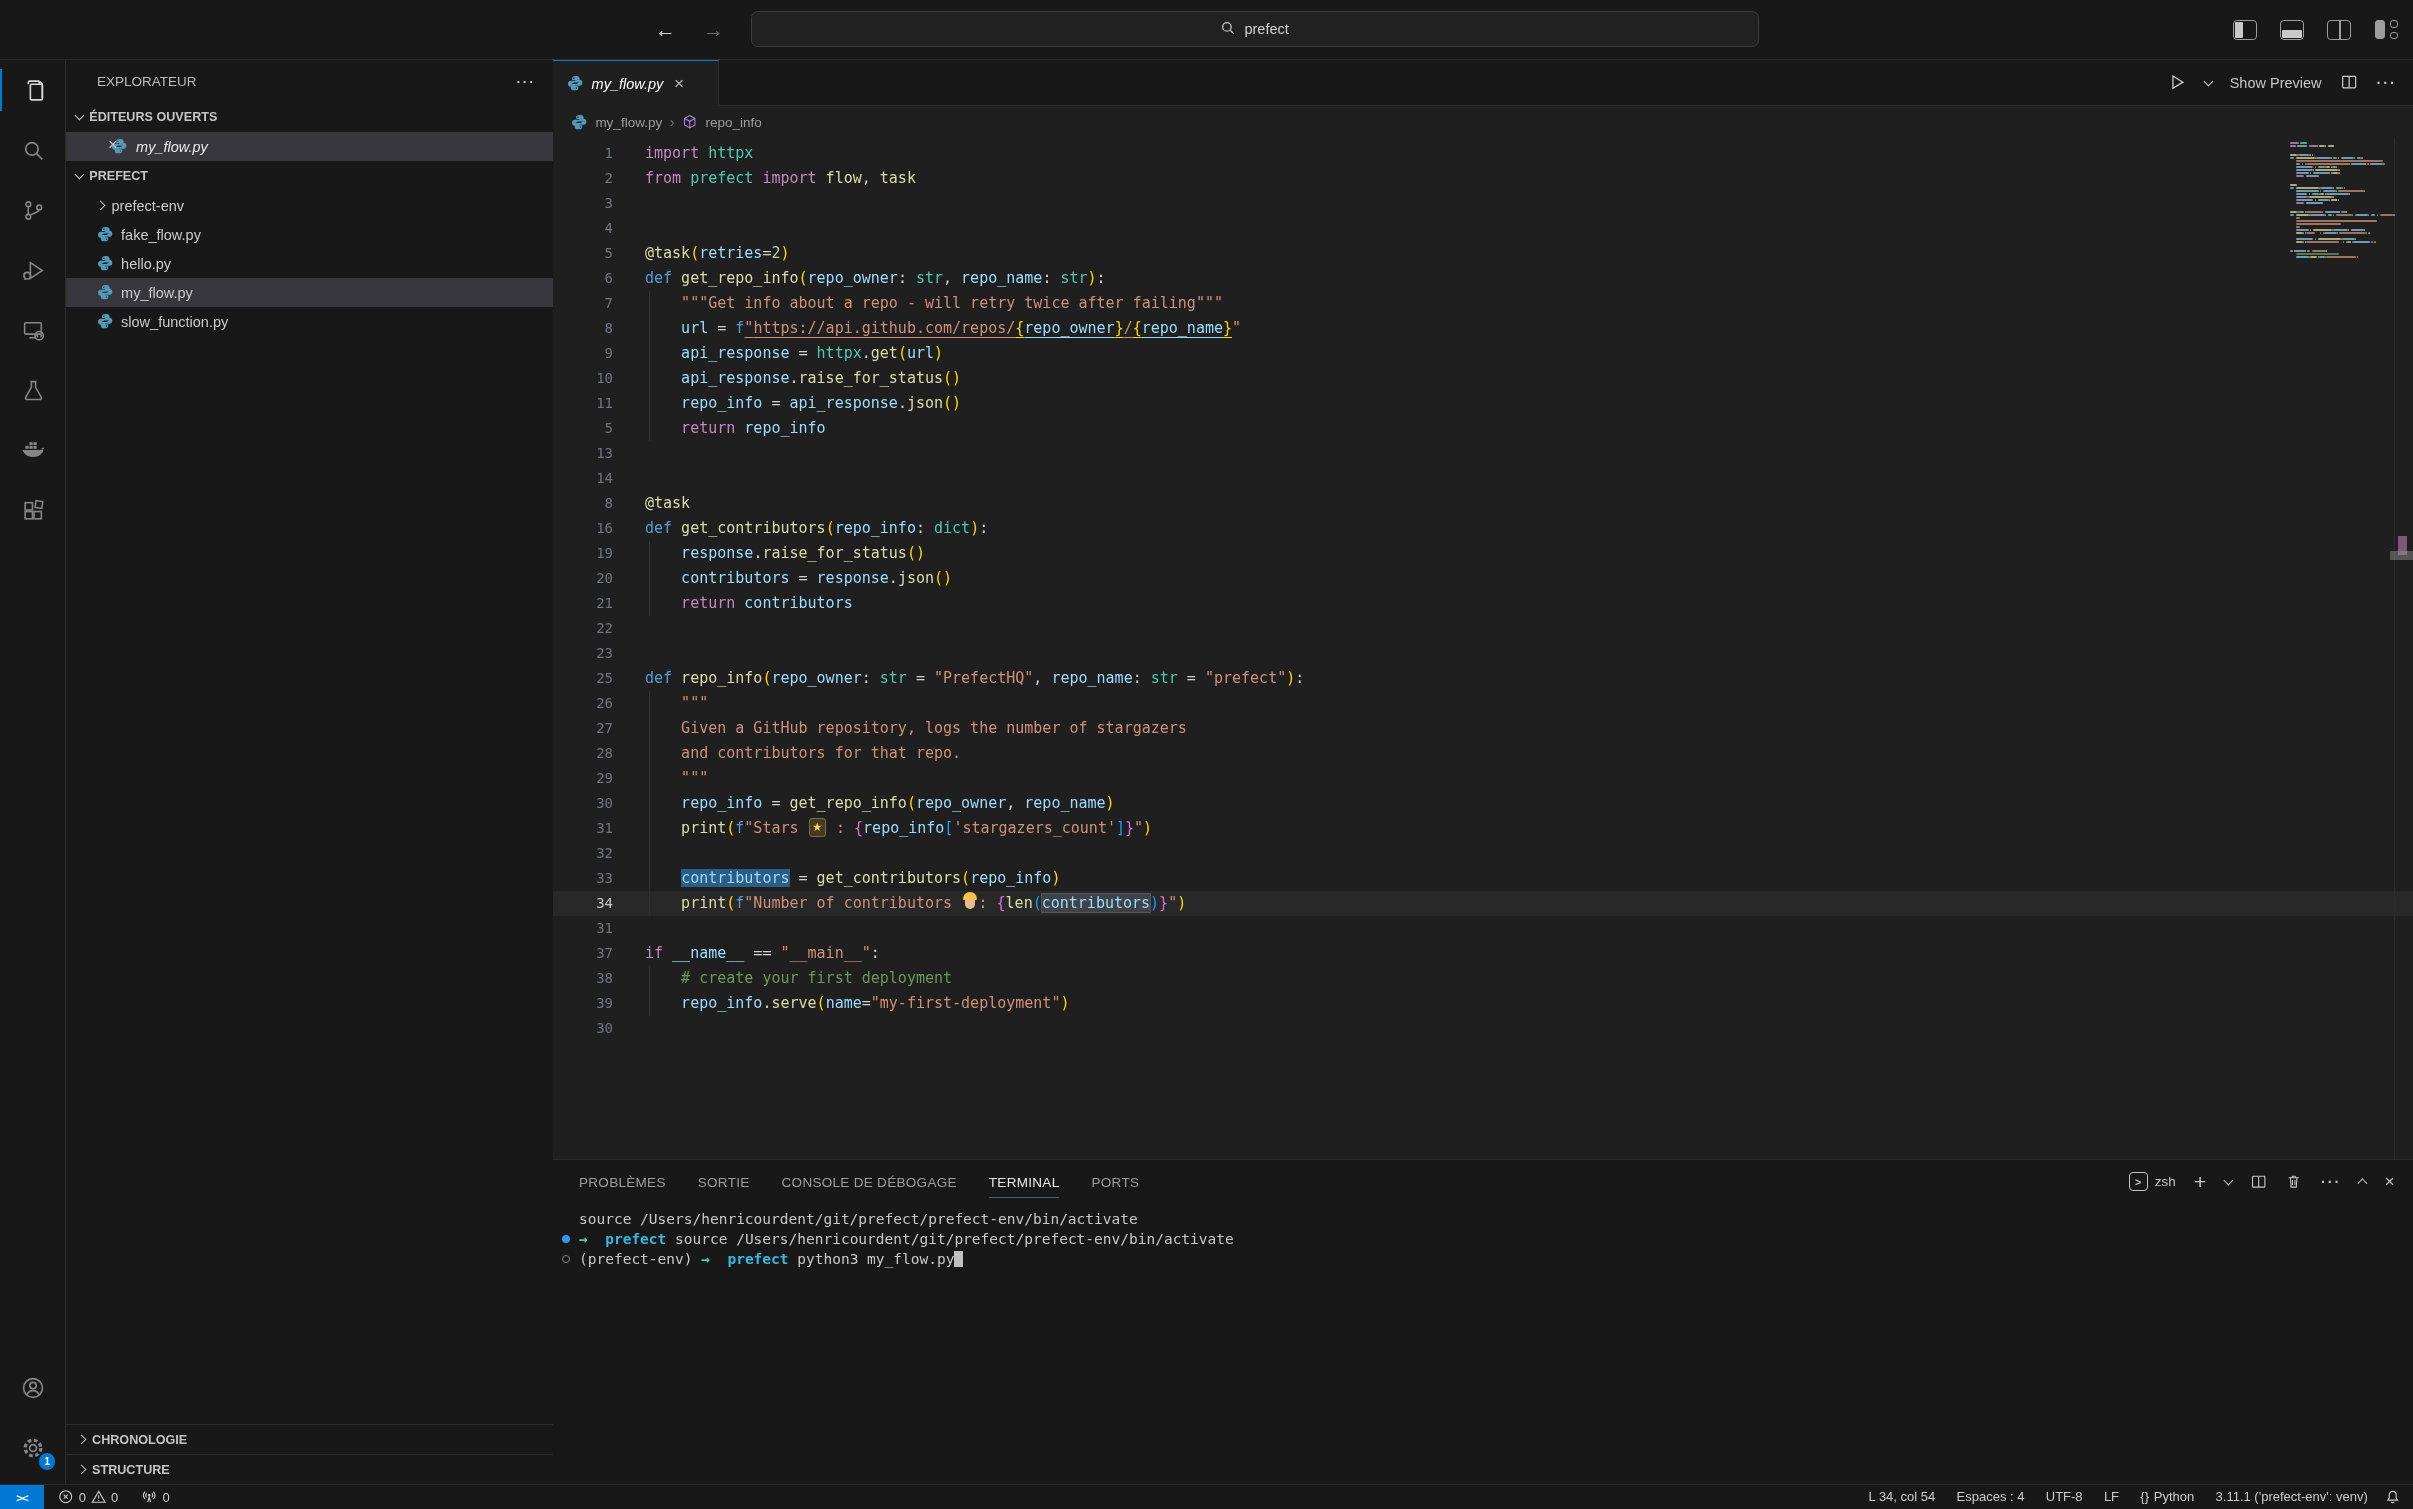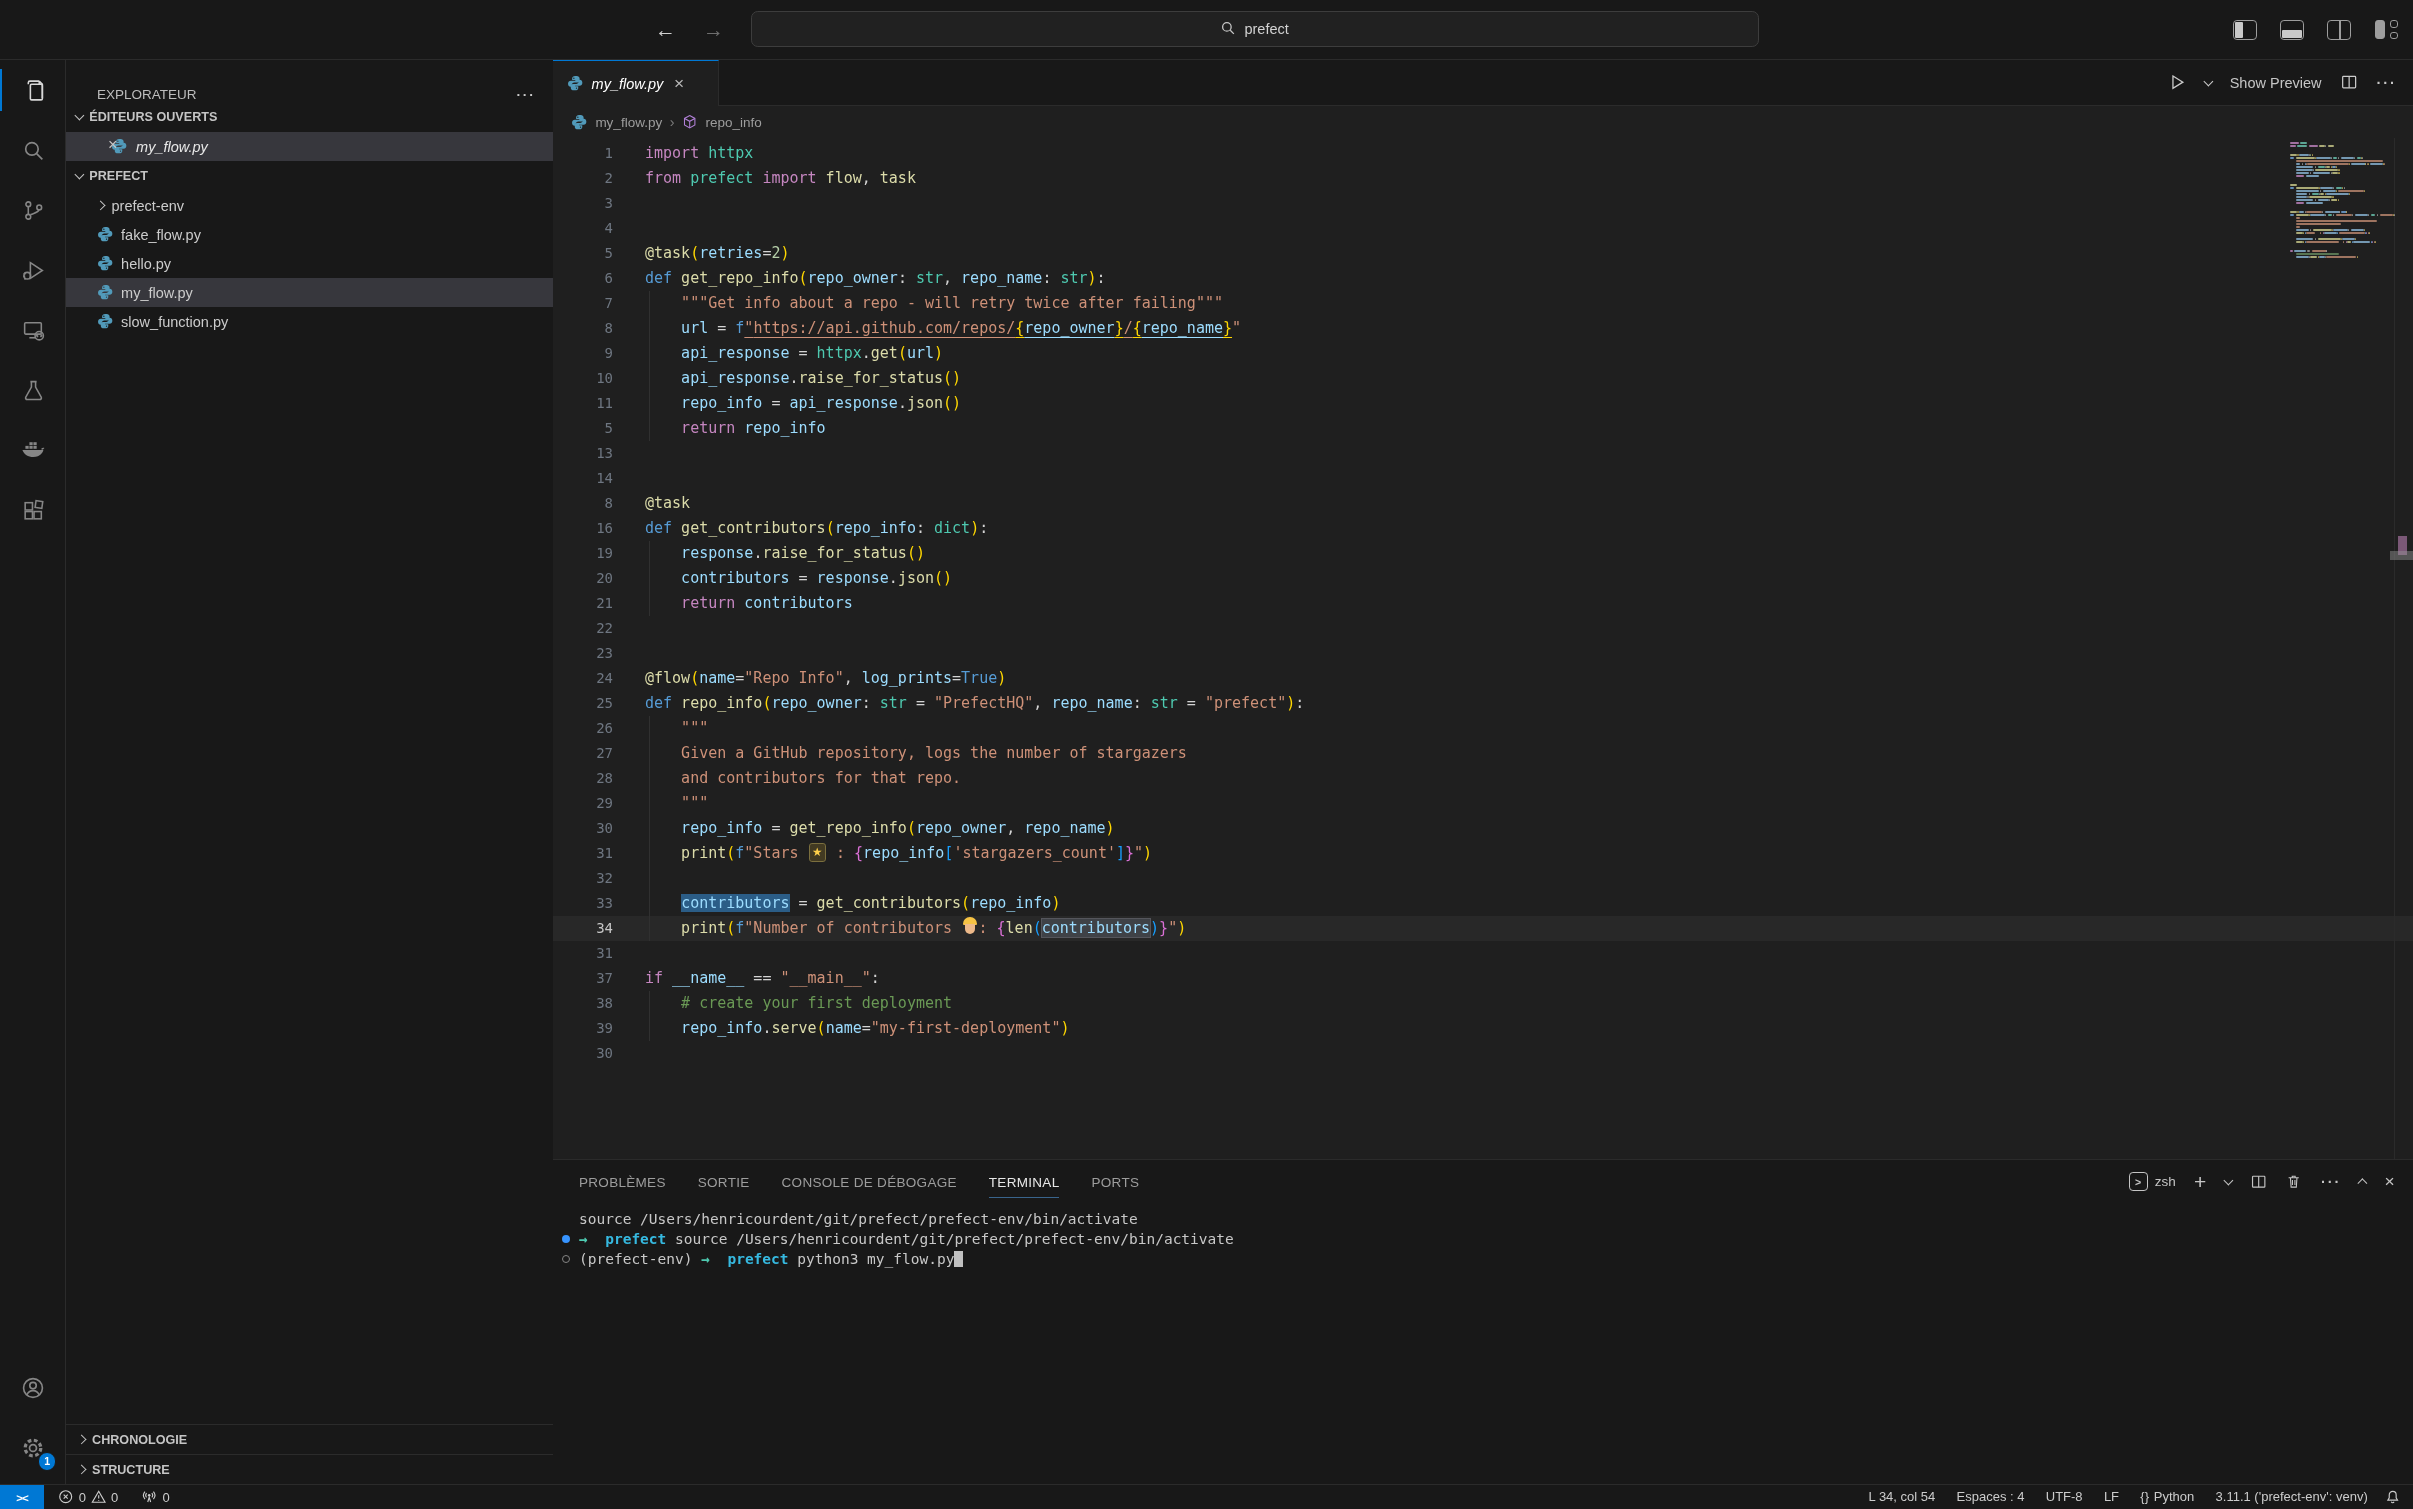--- a/index.html
+++ b/index.html
@@ -30,21 +30,21 @@
   #activitybar{position:absolute;left:0;top:60px;width:66px;bottom:25px;background:#181818;border-right:1px solid #2b2b2b}
   .ab-item{width:66px;height:60px;display:flex;align-items:center;justify-content:center;color:#868686;position:relative;cursor:pointer}
   .ab-item.active{color:#d7d7d7}
   .ab-item.active::before{content:"";position:absolute;left:0;top:8.7px;bottom:8.7px;width:1.9px;background:#0078d4}
   #ab-bottom{position:absolute;bottom:5.8px;left:0}
   .badge{position:absolute;right:9.7px;bottom:7.7px;min-width:18.3px;height:18.3px;border-radius:9.7px;background:#0078d4;color:#fff;
          font-size:10.6px;font-weight:bold;display:flex;align-items:center;justify-content:center;border:1.9px solid #181818}
 
   
   #sidebar{position:absolute;left:66px;top:60px;width:488px;bottom:25px;background:#181818;border-right:1px solid #2b2b2b;font-size:14.5px}
-  #sb-header{height:42px;display:flex;align-items:flex-end;padding:0 17.4px 0 31px;color:#bcbcbc;font-size:13.5px}
+  #sb-header{height:42px;display:flex;align-items:center;padding:0 17.4px 0 31px;color:#bcbcbc;font-size:13.5px}
   #sb-header .dots{margin-left:auto;letter-spacing:1.9px;color:#cccccc;font-weight:bold;cursor:pointer}
   .sb-sec{height:30px;display:flex;align-items:center;gap:6.8px;padding-left:9.7px;font-weight:bold;font-size:12.6px;color:#c5c5c5;cursor:pointer}
   .chev{width:6.8px;height:6.8px;border-right:1.5px solid currentColor;border-bottom:1.5px solid currentColor;flex:none}
   .chev.down{transform:rotate(45deg);margin-top:-2.9px}
   .chev.right{transform:rotate(-45deg)}
   .oe-row{height:29px;display:flex;align-items:center;gap:8.7px;padding-left:45px;background:#37373d;cursor:pointer;position:relative}
   .oe-row .close{position:absolute;left:42px;top:2.9px;font-size:16.4px;color:#c5c5c5}
   .oe-row .lbl{font-style:italic;color:#e8e8e8;margin-left:29px}
   .tree-row{height:29px;display:flex;align-items:center;gap:7.7px;padding-left:31px;color:#cccccc;cursor:pointer}
   .tree-row.selected{background:#37373d}
@@ -438,24 +438,20 @@
             <span class="iguide"></span>
             <span class="line-text"><span class="tk c1">    return</span><span class="tk v"> contributors</span></span>
           </div>
           <div class="code-line">
             <span class="ln">22</span>
             <span class="line-text"></span>
           </div>
           <div class="code-line">
             <span class="ln">23</span>
             <span class="line-text"></span>
-          </div>
-          <div class="code-line">
-            <span class="ln">24</span>
-            <span class="line-text"><span class="tk fn">@flow</span><span class="tk b1">(</span><span class="tk v">name</span><span class="tk p">=</span><span class="tk s">"Repo Info"</span><span class="tk p">, </span><span class="tk v">log_prints</span><span class="tk p">=</span><span class="tk c2">True</span><span class="tk b1">)</span></span>
           </div>
           <div class="code-line">
             <span class="ln">25</span>
             <span class="line-text"><span class="tk c2">def</span><span class="tk fn"> repo_info</span><span class="tk b1">(</span><span class="tk v">repo_owner</span><span class="tk p">: </span><span class="tk ty">str</span><span class="tk p"> = </span><span class="tk s">"PrefectHQ"</span><span class="tk p">, </span><span class="tk v">repo_name</span><span class="tk p">: </span><span class="tk ty">str</span><span class="tk p"> = </span><span class="tk s">"prefect"</span><span class="tk b1">)</span><span class="tk p">:</span></span>
           </div>
           <div class="code-line">
             <span class="ln">26</span>
             <span class="iguide"></span>
             <span class="line-text"><span class="tk s">    """</span></span>
           </div>

